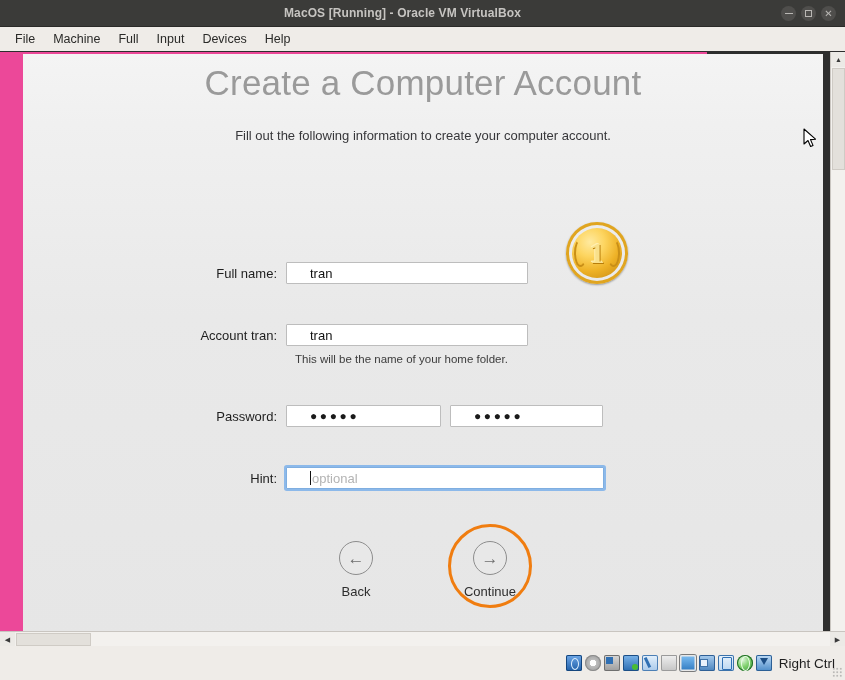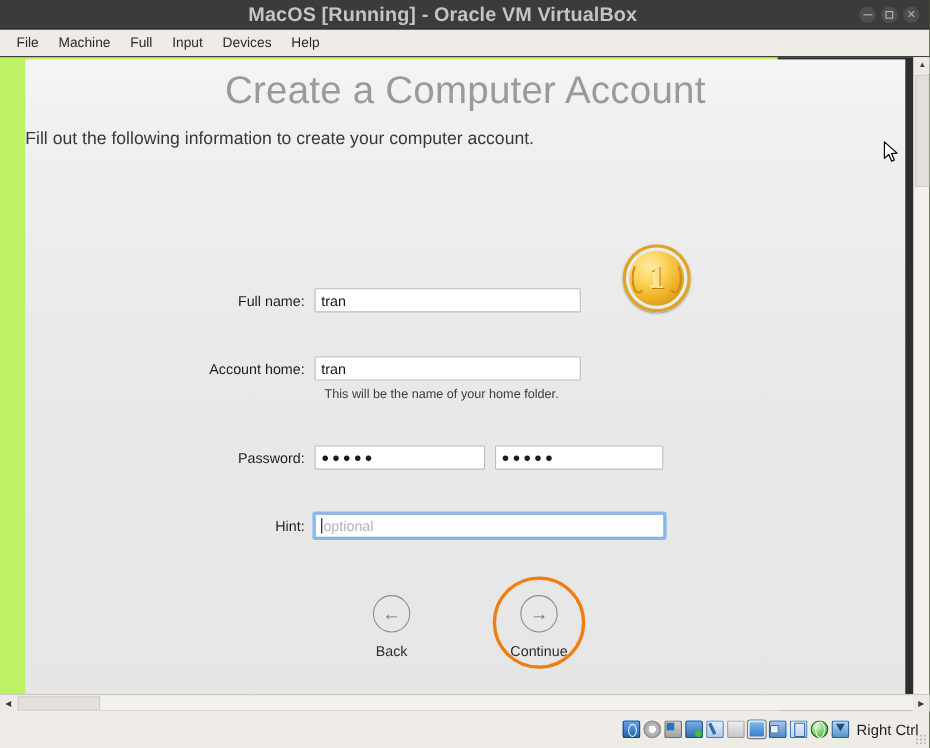--- a/index.html
+++ b/index.html
@@ -23,21 +23,21 @@
     position: absolute; left: 0; top: 0;
     width: 845px; height: 27px;
     background: #3b3b39;
     display: flex; align-items: center;
     border-bottom: 1px solid #2a2a28;
   }
   .titlebar-title {
     flex: 1;
     text-align: center;
     color: #c6c4c1;
-    font-size: 18px;
+    font-size: 12px;
     font-weight: bold;
     letter-spacing: .1px;
     white-space: nowrap;
     overflow: hidden;
     padding-left: 24px;
   }
   .win-buttons {
     display: flex; gap: 5px;
     padding-right: 9px;
   }
@@ -81,43 +81,43 @@
     cursor: pointer;
     border-radius: 2px;
     white-space: nowrap;
   }
 
   
   .vm-frame {
     position: absolute;
     left: 0; top: 52px;
     width: 707px; height: 594px;
-    background: #bef264;
+    background: #ec4899;
   }
   .vm-screen {
     position: absolute;
     left: 23px; top: 2px;
     width: 800px; height: 583px;
     background: linear-gradient(to bottom, #f4f4f4 0%, #f0f0f0 12%, #e9e9e9 45%, #e6e6e6 100%);
     overflow: hidden;
   }
 
   
   .page-title {
     margin-top: 9px;
     text-align: center;
     font-size: 35px;
     font-weight: normal;
     color: #9a9a9a;
     letter-spacing: .2px;
   }
   .page-subtitle {
-    margin-top: 15px;
-    text-align: left;
-    font-size: 16px;
+    margin-top: 25px;
+    text-align: center;
+    font-size: 13px;
     color: #37373a;
   }
 
   .form {
     position: absolute;
     left: 0; top: 168px;
     width: 800px;
   }
   .form-row {
     display: flex;
@@ -133,21 +133,21 @@
     color: #1e1e1e;
     white-space: nowrap;
   }
   .field {
     height: 22px;
     background: #ffffff;
     border: 1px solid #bdbdbd;
     border-radius: 1px;
     font-size: 13px;
     color: #111;
-    padding: 0 5px;
+    padding: 0 23px;
     display: flex;
     align-items: center;
     outline: none;
   }
   .field-fullname { width: 242px; }
   .field-accountname { width: 242px; }
   .field-pass { width: 155px; }
   .field-pass-verify { width: 153px; margin-left: 9px; }
   .field-hint {
     width: 318px;
@@ -407,21 +407,21 @@
             <span class="avatar-num">1</span>
           </div>
         </div>
 
         <div class="form-row">
           <div class="form-label">Full name:</div>
           <div class="field field-fullname">tran</div>
         </div>
 
         <div class="form-row">
-          <div class="form-label">Account home:</div>
+          <div class="form-label">Account tran:</div>
           <div class="field field-accountname">tran</div>
         </div>
 
         <div class="helper-row">
           <div class="helper-spacer"></div>
           <div class="helper-text">This will be the name of your home folder.</div>
         </div>
 
         <div class="form-row">
           <div class="form-label">Password:</div>

